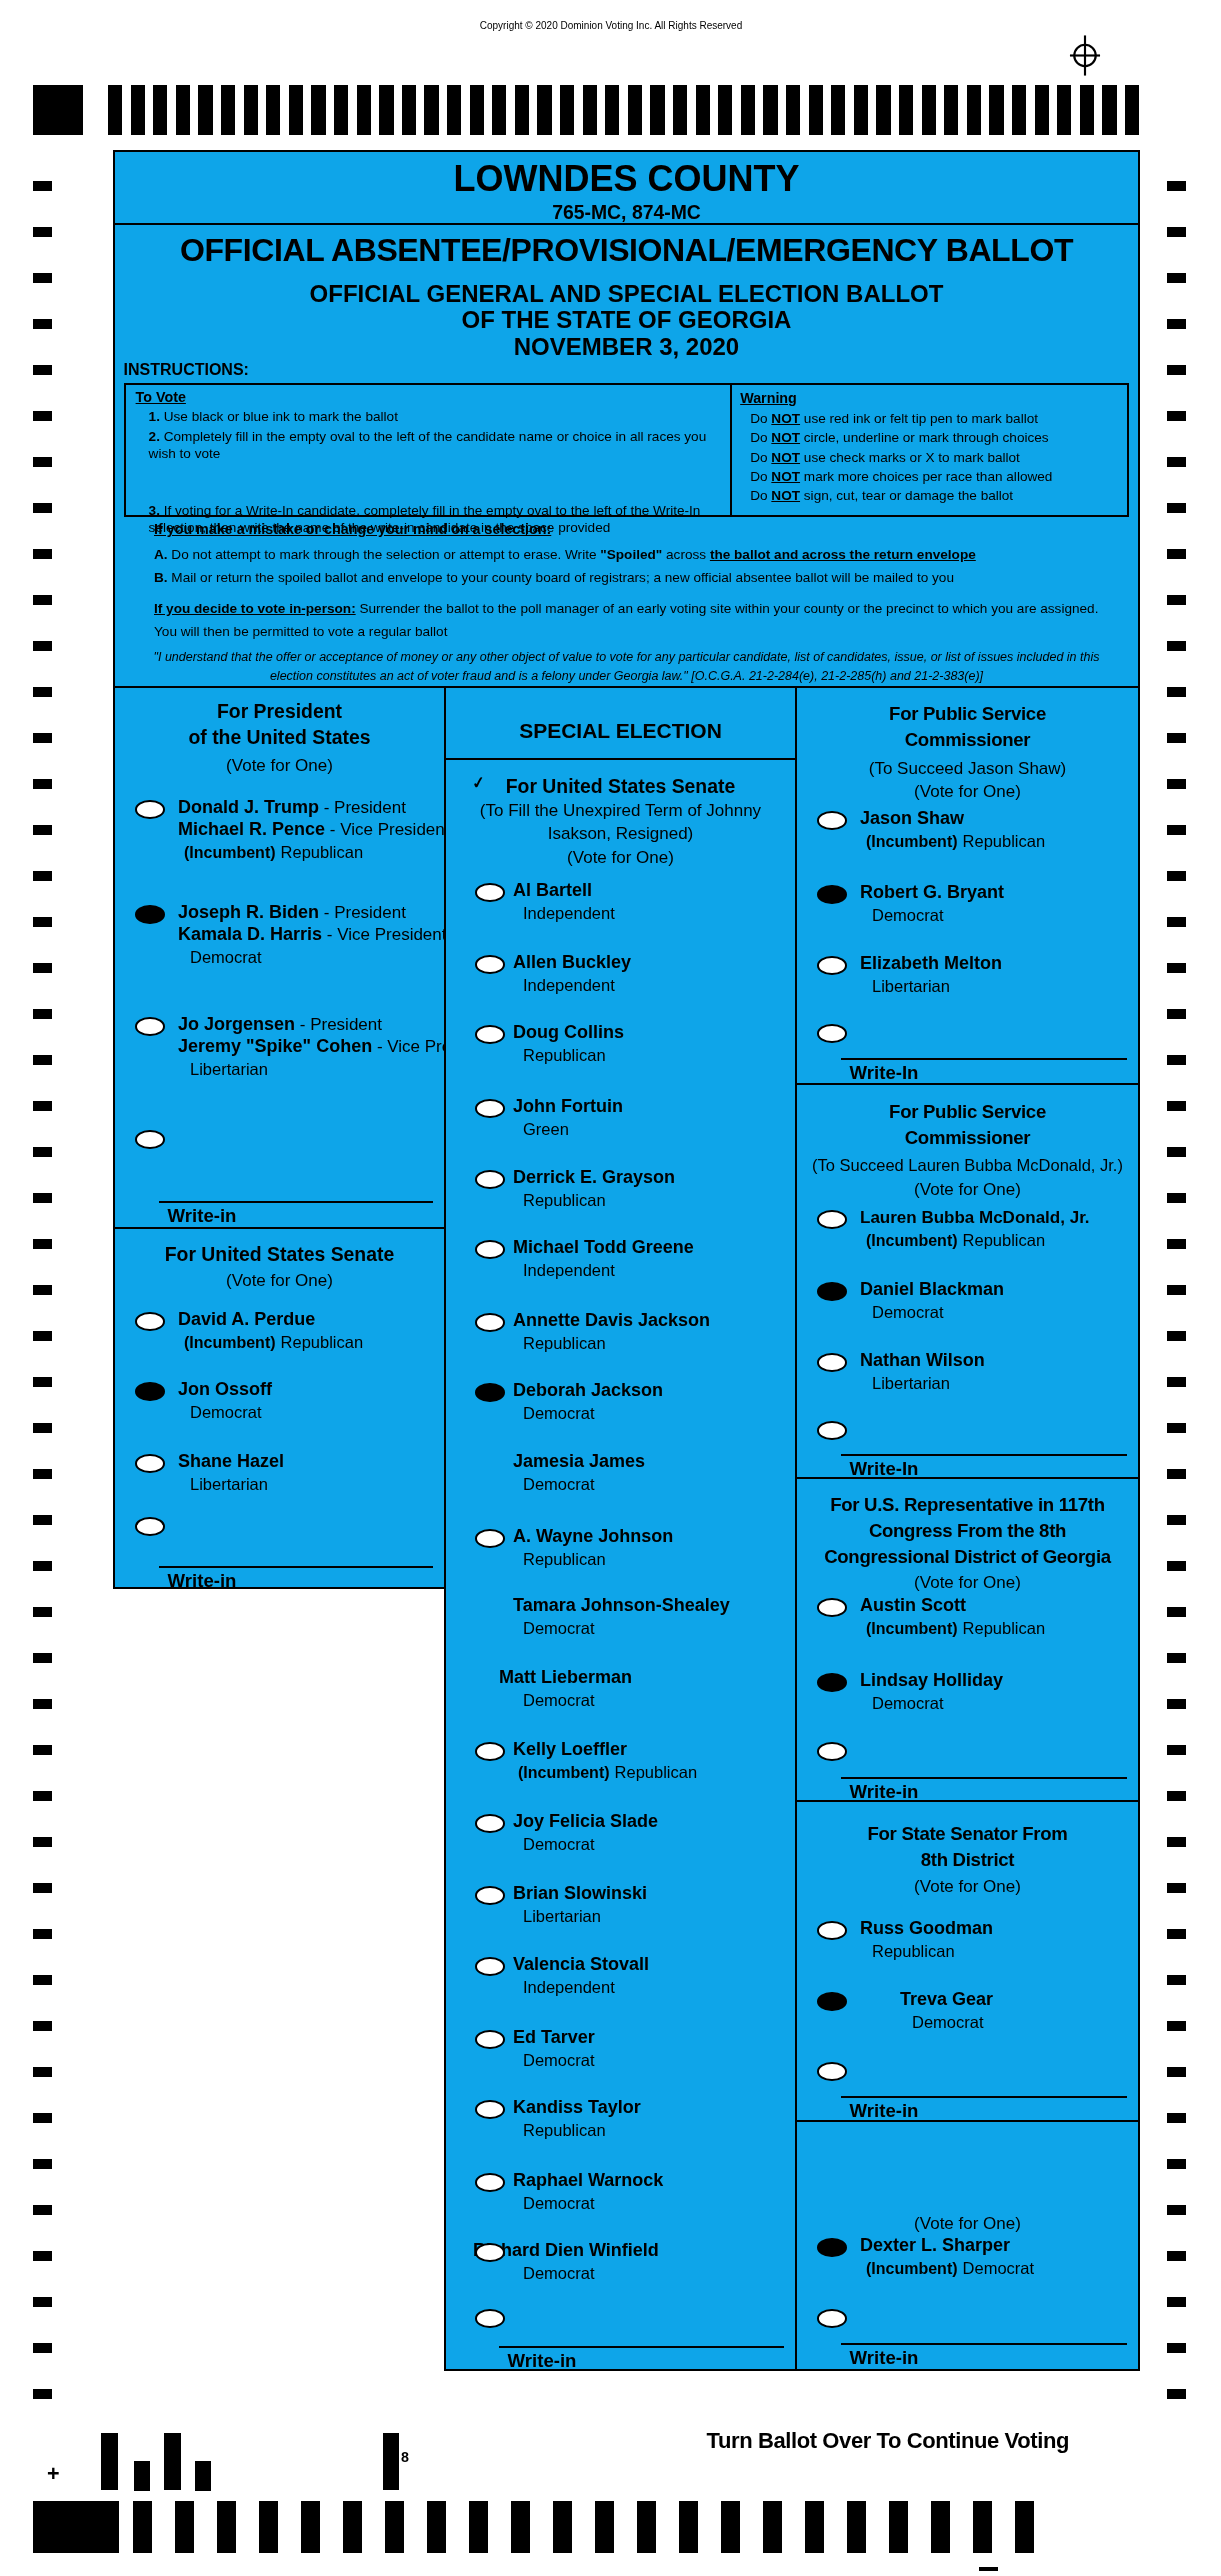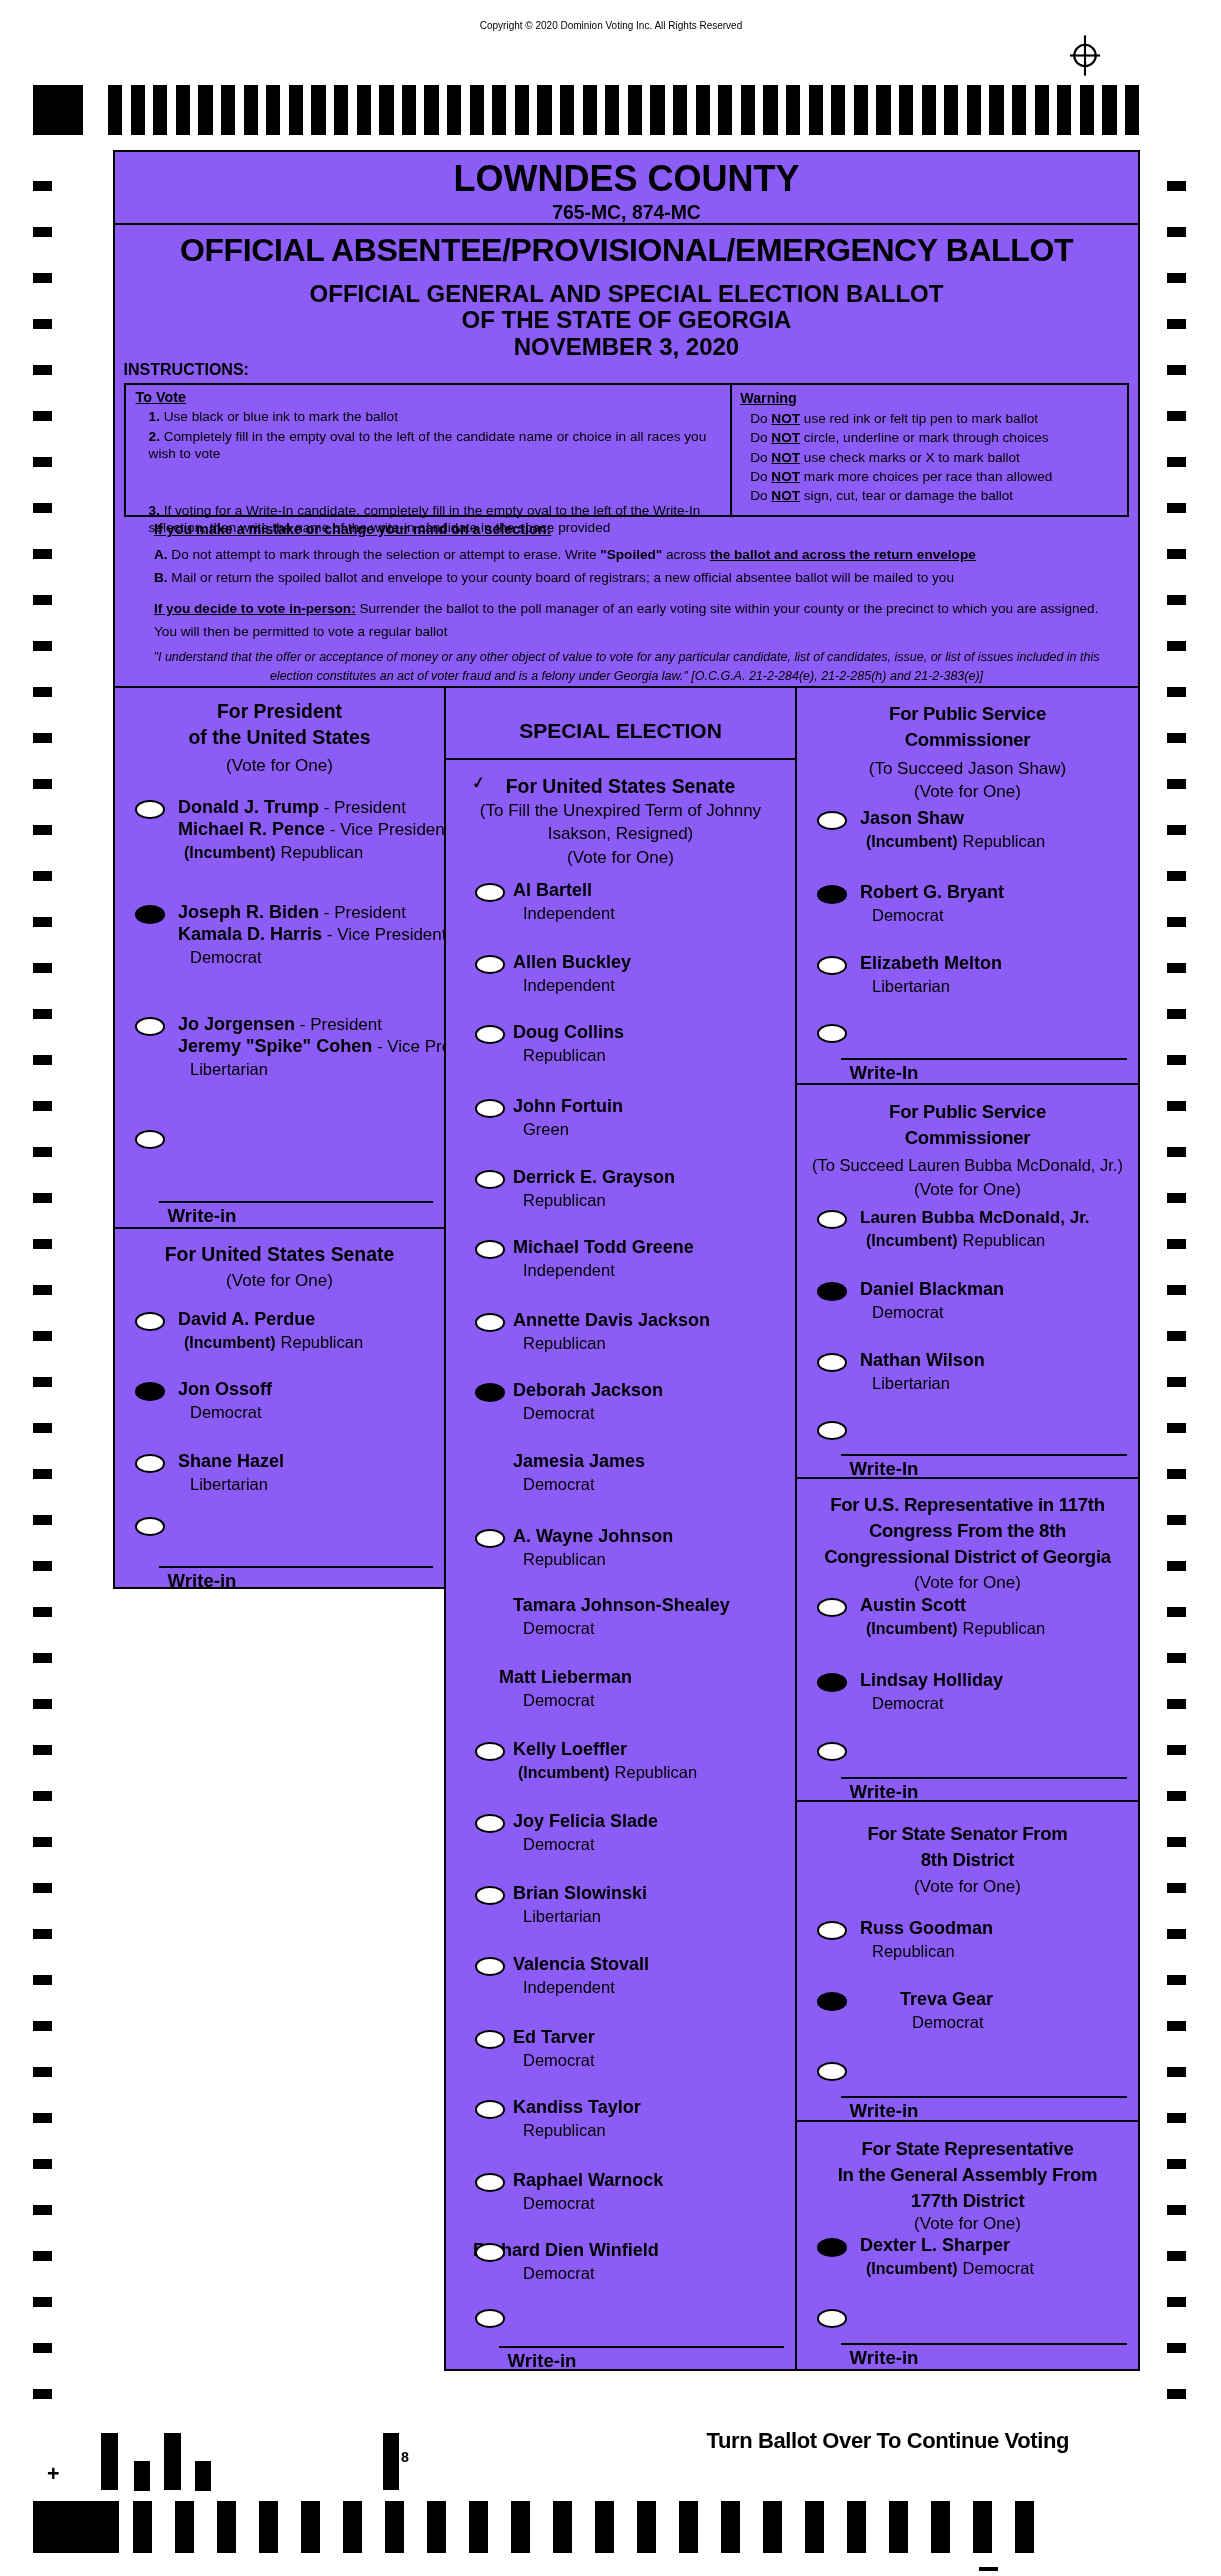--- a/index.html
+++ b/index.html
@@ -3,21 +3,21 @@
 <meta charset="utf-8">
 <style>
   html,body{margin:0;padding:0;background:#e8e8e8;}
   .page{position:relative;width:1222px;height:2576px;background:#ffffff;color:#000;
         font-family:"Liberation Sans",sans-serif;overflow:hidden;}
   .abs{position:absolute;}
   .b{font-weight:bold;}
   .bu{font-weight:bold;text-decoration:underline;}
   .ctr{text-align:center;}
   
-  .box{position:absolute;border:2.2px solid #000;box-sizing:border-box;background:#8b5cf6;}
+  .box{position:absolute;border:2.2px solid #000;box-sizing:border-box;background:#0ea5e9;}
   
   .ct{position:absolute;left:0;right:0;text-align:center;font-weight:bold;font-size:19.4px;line-height:26px;}
   .ct.sm{font-size:18.6px;letter-spacing:-0.3px;}
   .cs{position:absolute;left:0;right:0;text-align:center;font-size:17px;line-height:23px;}
   
   .cand{position:absolute;left:0;right:2.9px;}
   .oval{position:absolute;left:20px;top:2.9px;width:30px;height:19.4px;border:2.2px solid #000;
         border-radius:50%;box-sizing:border-box;background:#fff;}
   .oval.filled{background:#000;}
   .nm{margin-left:63px;font-size:18px;font-weight:bold;line-height:21.5px;white-space:nowrap;}
@@ -386,25 +386,20 @@
     </div>
     <div class="cand" style="top:257px;">
       <span class="oval"></span>
     </div>
     <div class="wi" style="top:294px;">
       <span>Write-in</span>
     </div>
   </div>
 
   <div class="box" style="left:795px;top:2120px;width:345px;height:251px;">
-    <div class="ct sm" style="top:14.3px;">
-      <div>For State Representative</div>
-      <div>In the General Assembly From</div>
-      <div>177th District</div>
-    </div>
     <div class="cs" style="top:90px;">(Vote for One)</div>
 
     <div class="cand" style="top:113px;">
       <span class="oval filled"></span>
       <div class="nm"><span>Dexter L. Sharper</span></div>
       <div class="pt" style="margin-left:69px;"><span class="inc">(Incumbent)</span><span>Democrat</span></div>
     </div>
     <div class="cand" style="top:184px;">
       <span class="oval"></span>
     </div>

